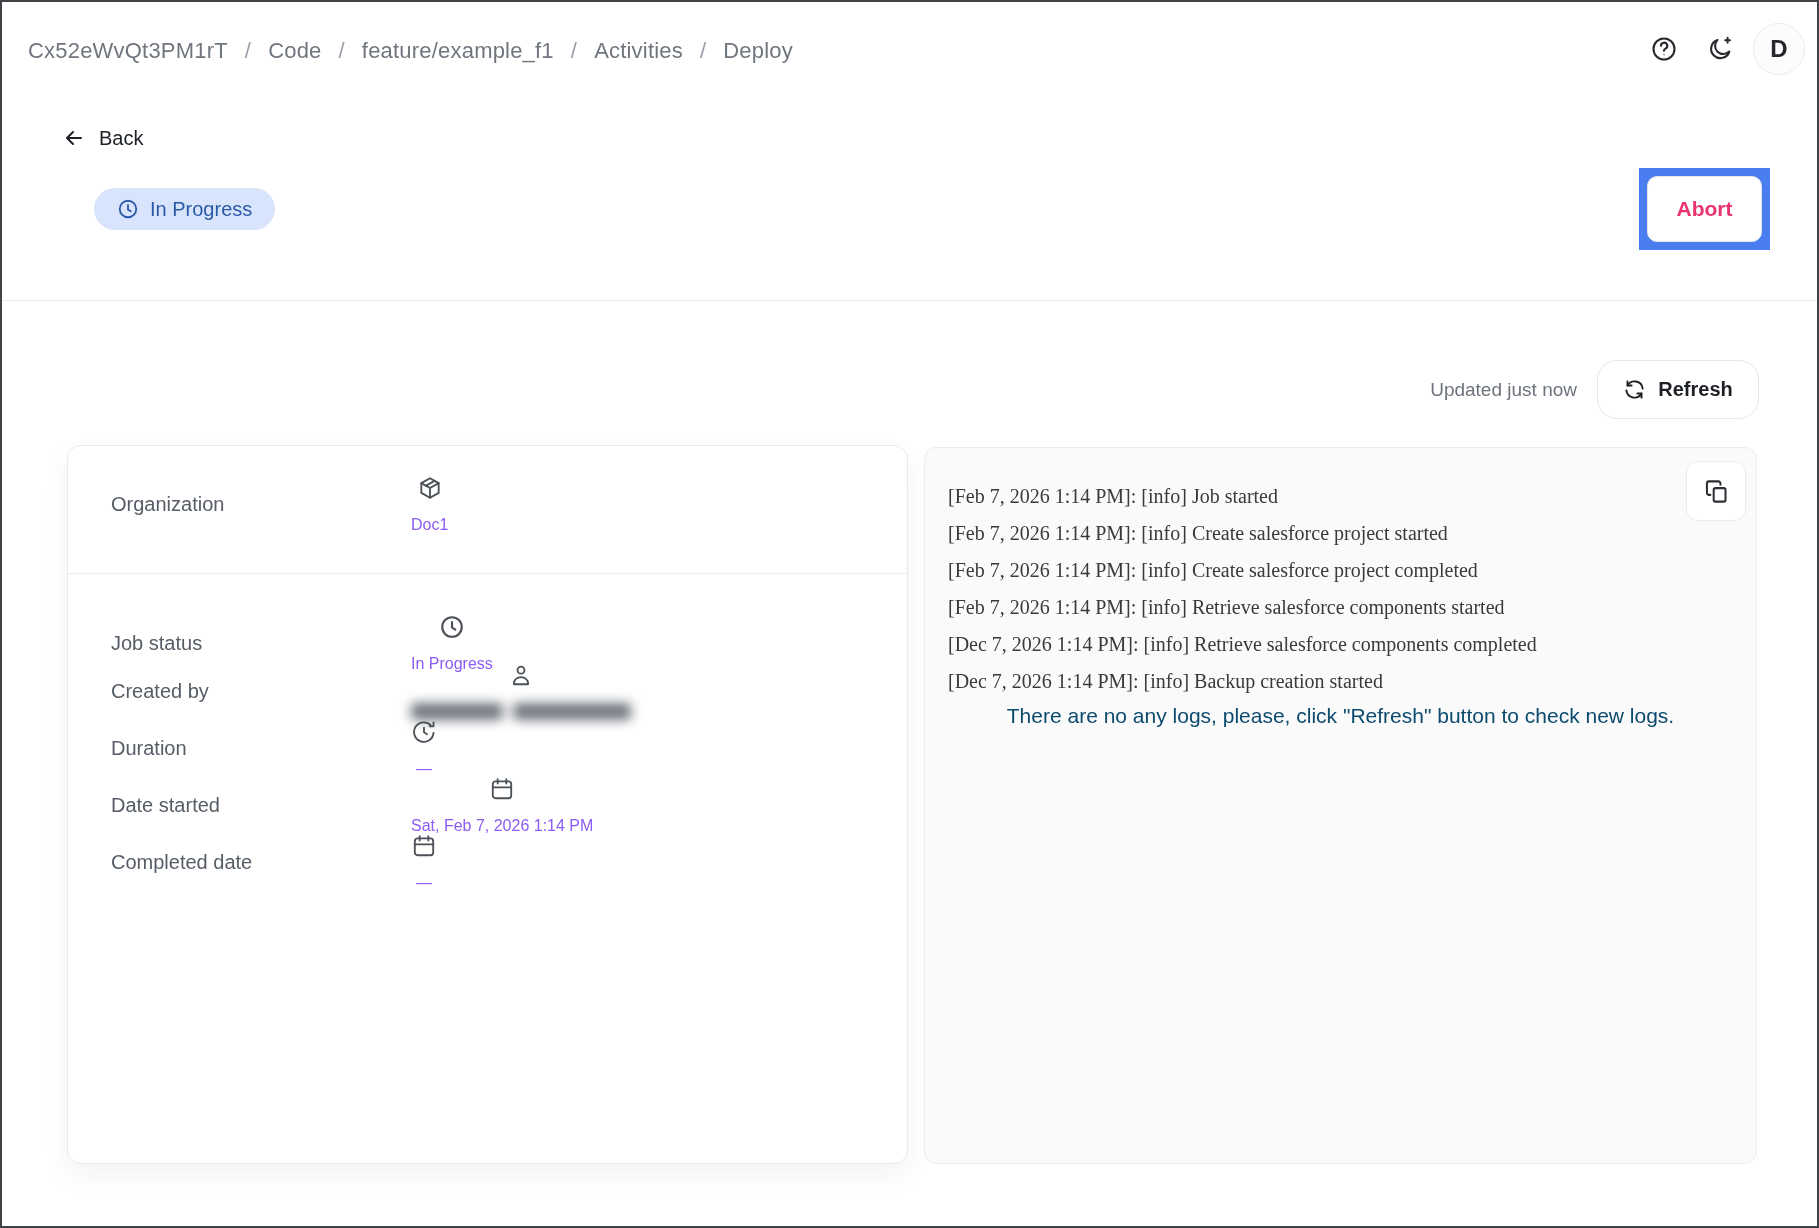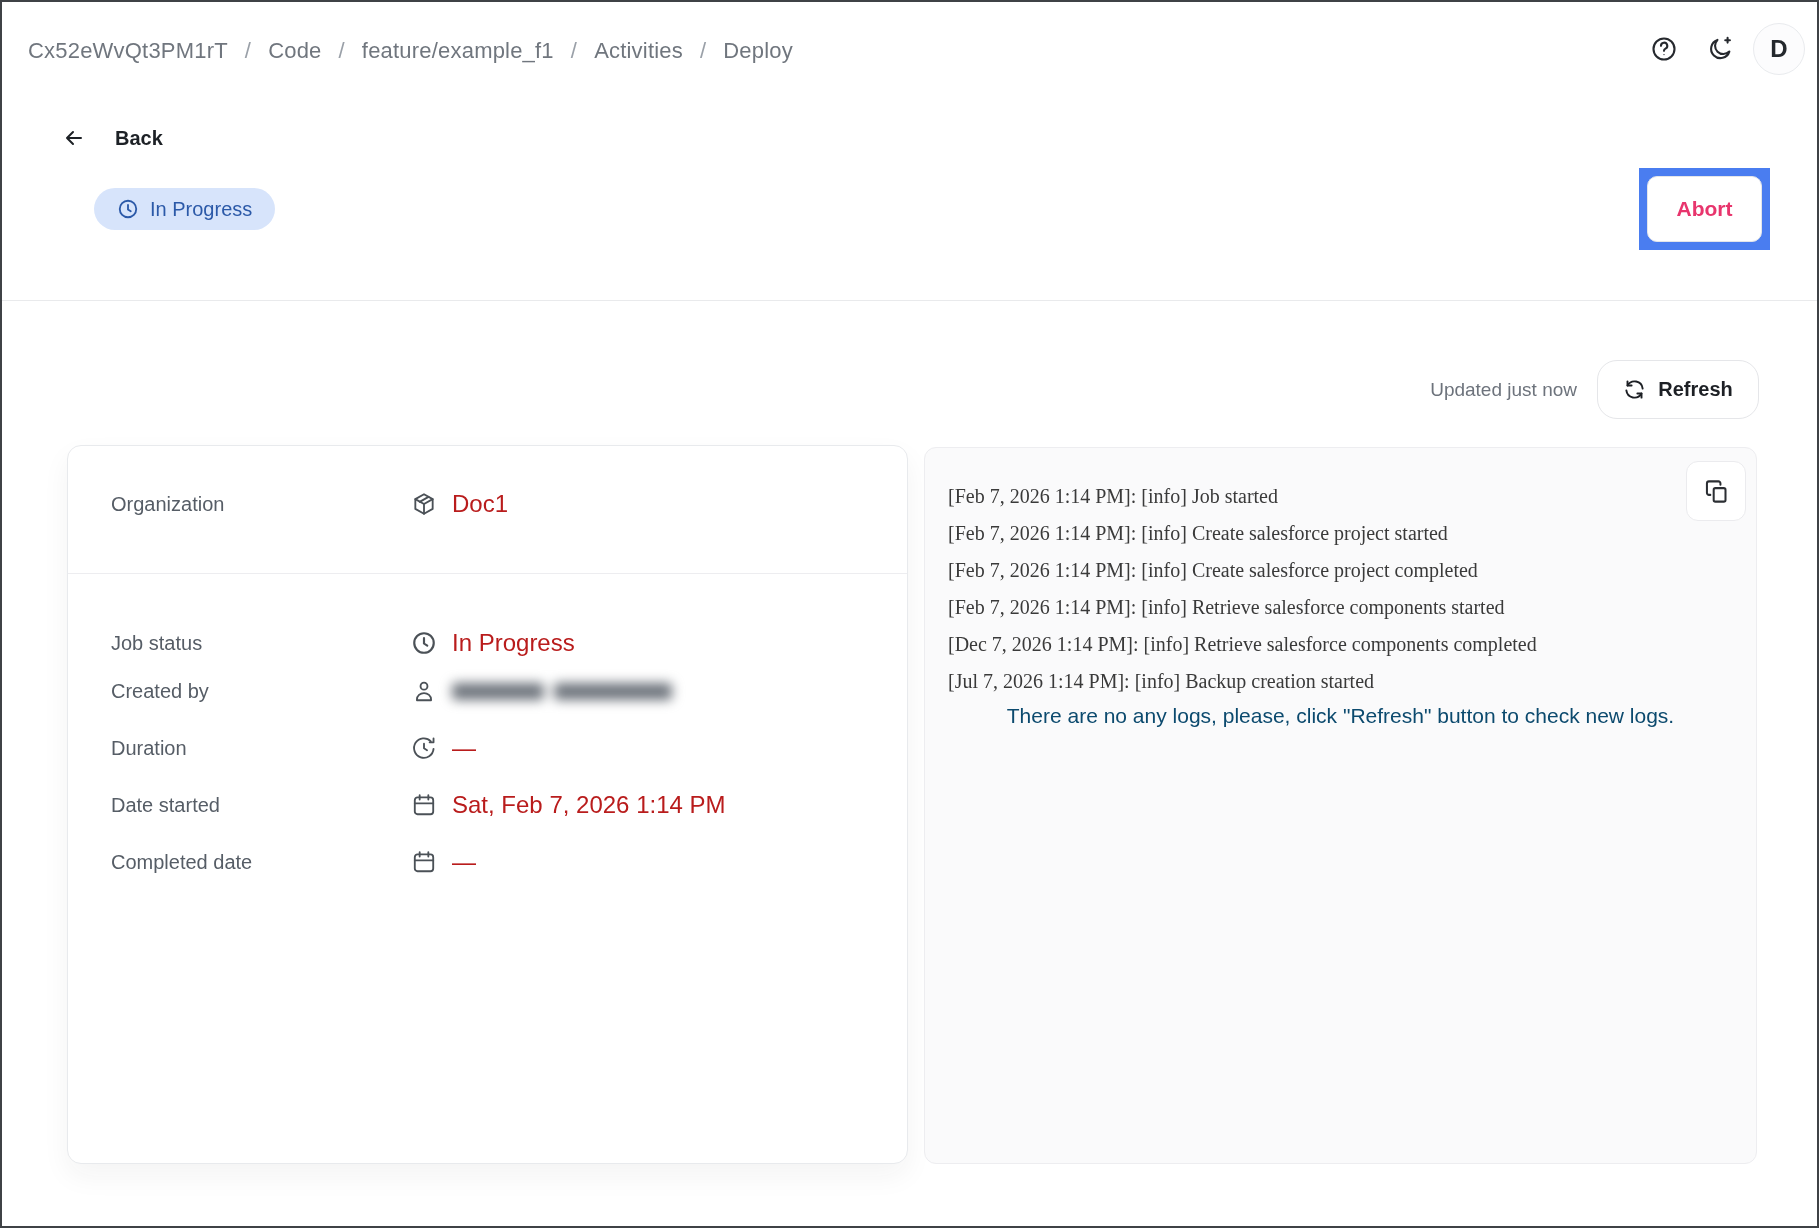--- a/index.html
+++ b/index.html
@@ -26,22 +26,22 @@
   }
   .icon-btn svg { width:28px; height:28px; }
   .avatar {
     width:52px; height:52px; border-radius:50%; border:1px solid #e9ebee; background:#fcfcfd;
     display:flex; align-items:center; justify-content:center;
     font-size:24px; font-weight:600; color:#24282d;
   }
 
   
   .back-row {
-    position:absolute; left:60px; top:124px; display:flex; align-items:center; gap:29px;
-    color:#1d2126; font-size:20px; font-weight:700;
+    position:absolute; left:60px; top:124px; display:flex; align-items:center; gap:13px;
+    color:#1d2126; font-size:20px; font-weight:400;
   }
   .back-row svg { width:24px; height:24px; }
 
   .title-row { position:absolute; left:64px; top:186px; display:flex; align-items:center; }
   .page-title { font-size:35px; font-weight:700; color:#16181c; letter-spacing:-.3px; }
   .status-pill {
     margin-left:28px; display:inline-flex; align-items:center; gap:11px;
     height:42px; padding:0 23px; border-radius:21px;
     background:#d7e4fb; color:#2b59a8; font-size:20px; font-weight:500;
   }
@@ -76,21 +76,21 @@
   .refresh-btn svg { width:23px; height:23px; }
 
   
   .details-card {
     position:absolute; left:65px; top:443px; width:841px; height:719px;
     background:#fff; border:1px solid #e8eaed; border-radius:14px;
     box-shadow:0 12px 28px rgba(30,34,40,.05);
   }
   .d-row { position:absolute; left:43px; right:33px; height:40px; display:flex; align-items:center; }
   .d-label { width:300px; font-size:20px; color:#565d66; }
-  .d-value { display:flex; align-items:center; gap:15px; font-size:24px; color:#b91c1c; font-weight:500; }
+  .d-value { display:flex; align-items:center; gap:15px; font-size:16px; color:#8b5cf6; font-weight:500;flex-direction:column; }
   .d-value svg { width:26px; height:26px; color:#4b5157; flex:none; }
   .d-value .blue-ic { color:#2e6be0; }
   .card-divider { position:absolute; left:0; top:127px; width:100%; height:1px; background:#ededf0; }
 
   .row-org       { top:38px; }
   .row-status    { top:177px; }
   .row-createdby { top:225px; }
   .row-duration  { top:282px; }
   .row-started   { top:339px; }
   .row-completed { top:396px; }
@@ -298,18 +298,18 @@
           <path d="M6.5 15H5.3A1.8 1.8 0 0 1 3.5 13.2V4.8A1.8 1.8 0 0 1 5.3 3h8.4a1.8 1.8 0 0 1 1.8 1.8V6"></path>
         </svg>
       </span>
     </button>
     <div class="log-lines">
       <div class="log-line">[Feb 7, 2026 1:14 PM]: [info] Job started</div>
       <div class="log-line">[Feb 7, 2026 1:14 PM]: [info] Create salesforce project started</div>
       <div class="log-line">[Feb 7, 2026 1:14 PM]: [info] Create salesforce project completed</div>
       <div class="log-line">[Feb 7, 2026 1:14 PM]: [info] Retrieve salesforce components started</div>
       <div class="log-line">[Dec 7, 2026 1:14 PM]: [info] Retrieve salesforce components completed</div>
-      <div class="log-line">[Jul 7, 2026 1:14 PM]: [info] Backup creation started</div>
+      <div class="log-line">[Dec 7, 2026 1:14 PM]: [info] Backup creation started</div>
     </div>
     <div class="log-empty">There are no any logs, please, click "Refresh" button to check new logs.</div>
   </div>
 
 </div>
 
 </body></html>

